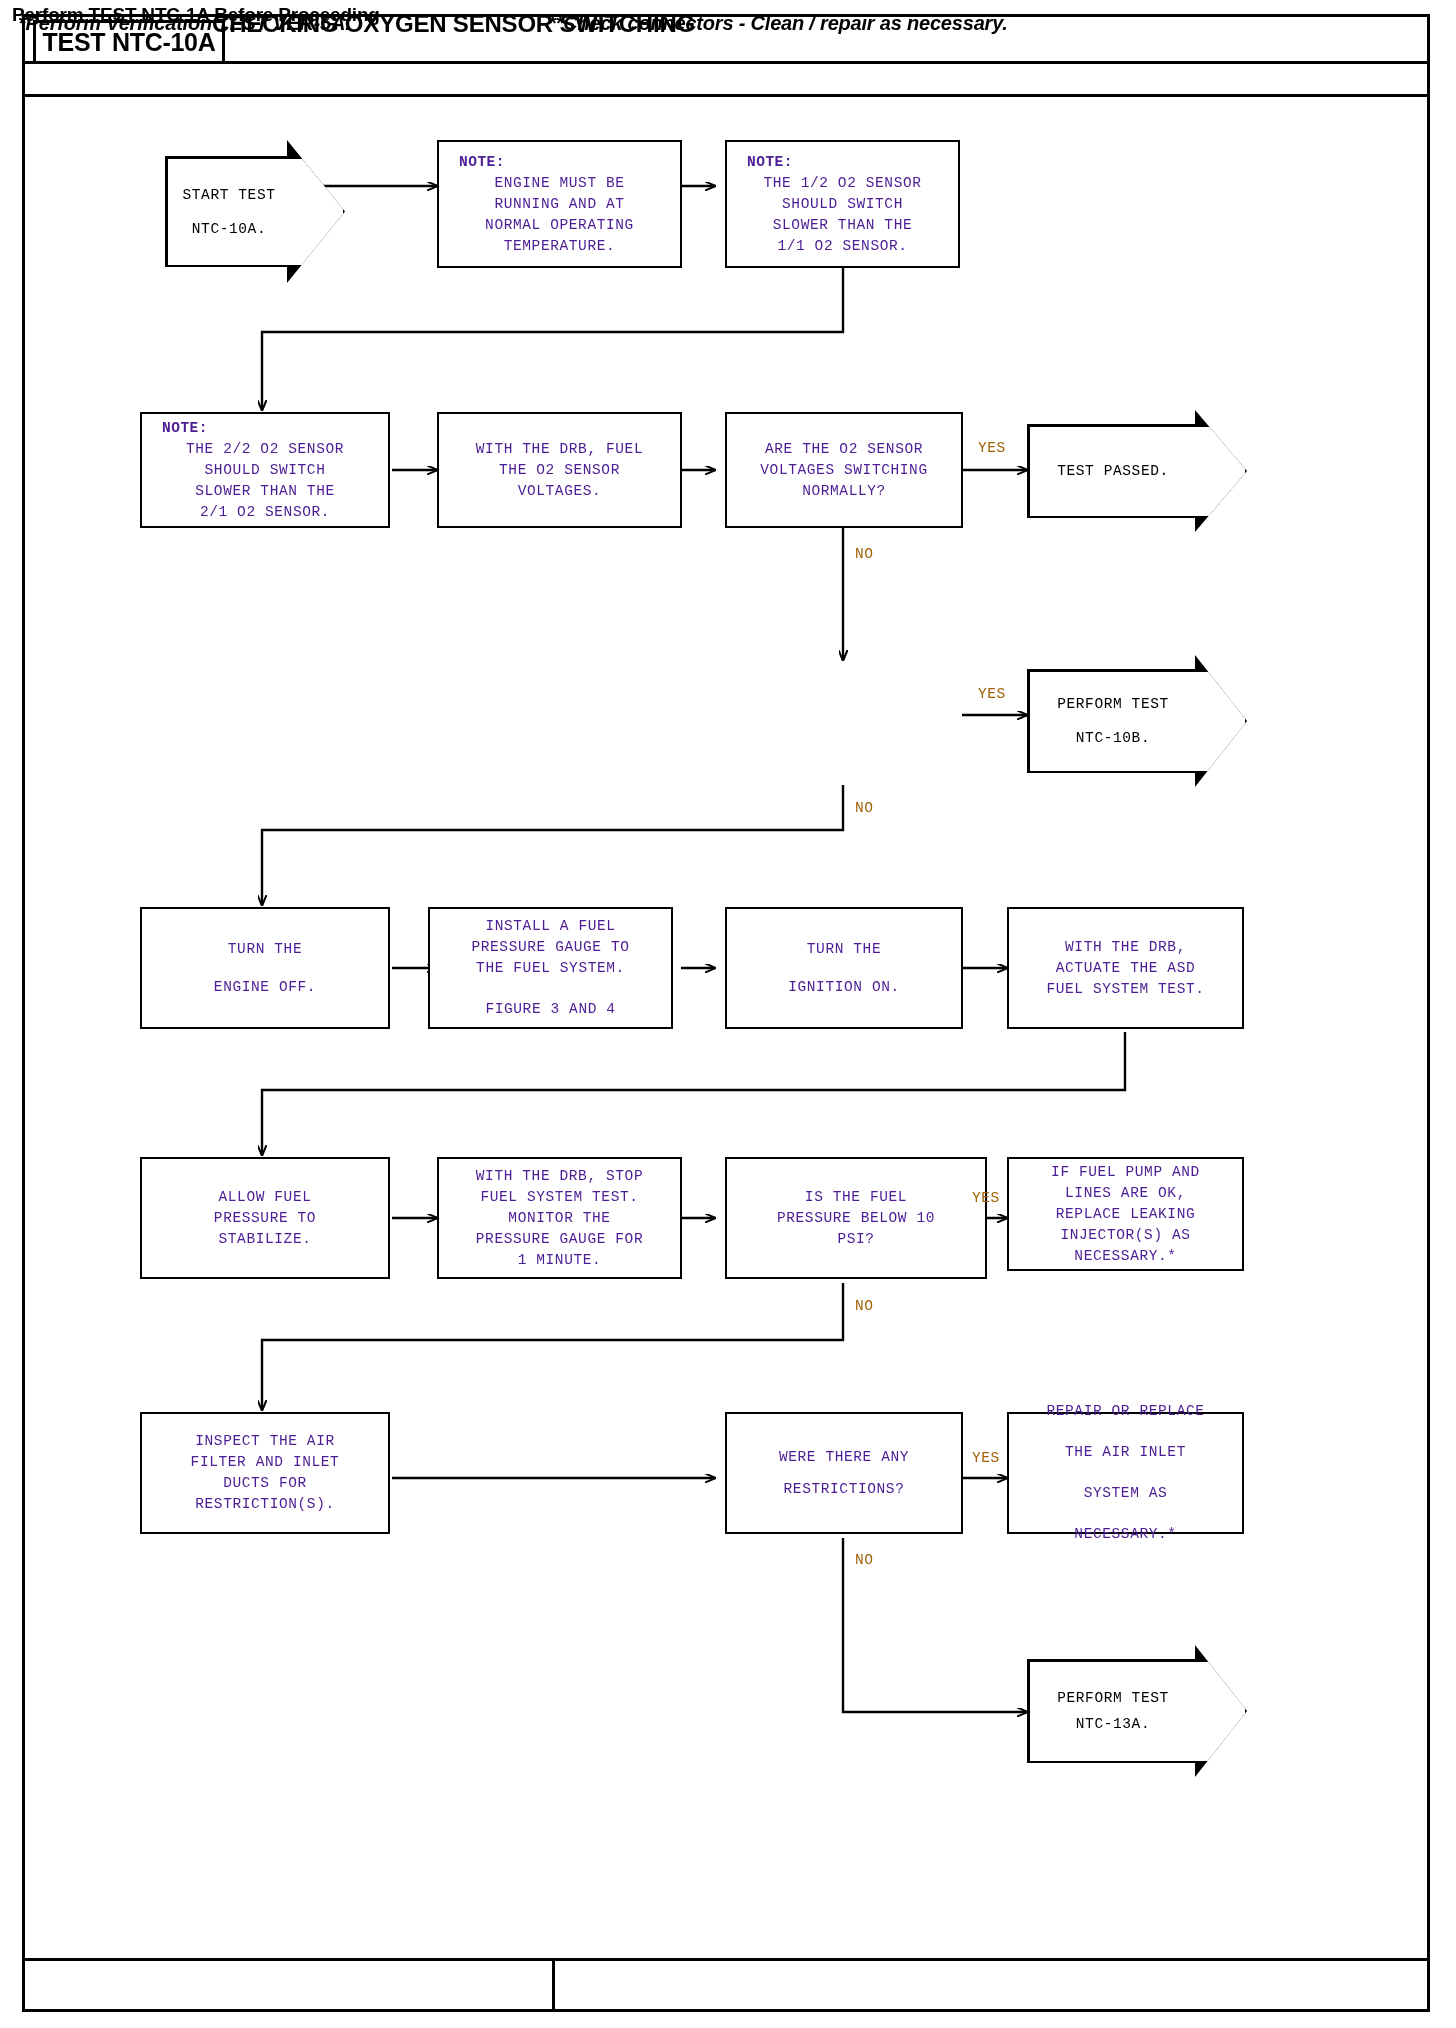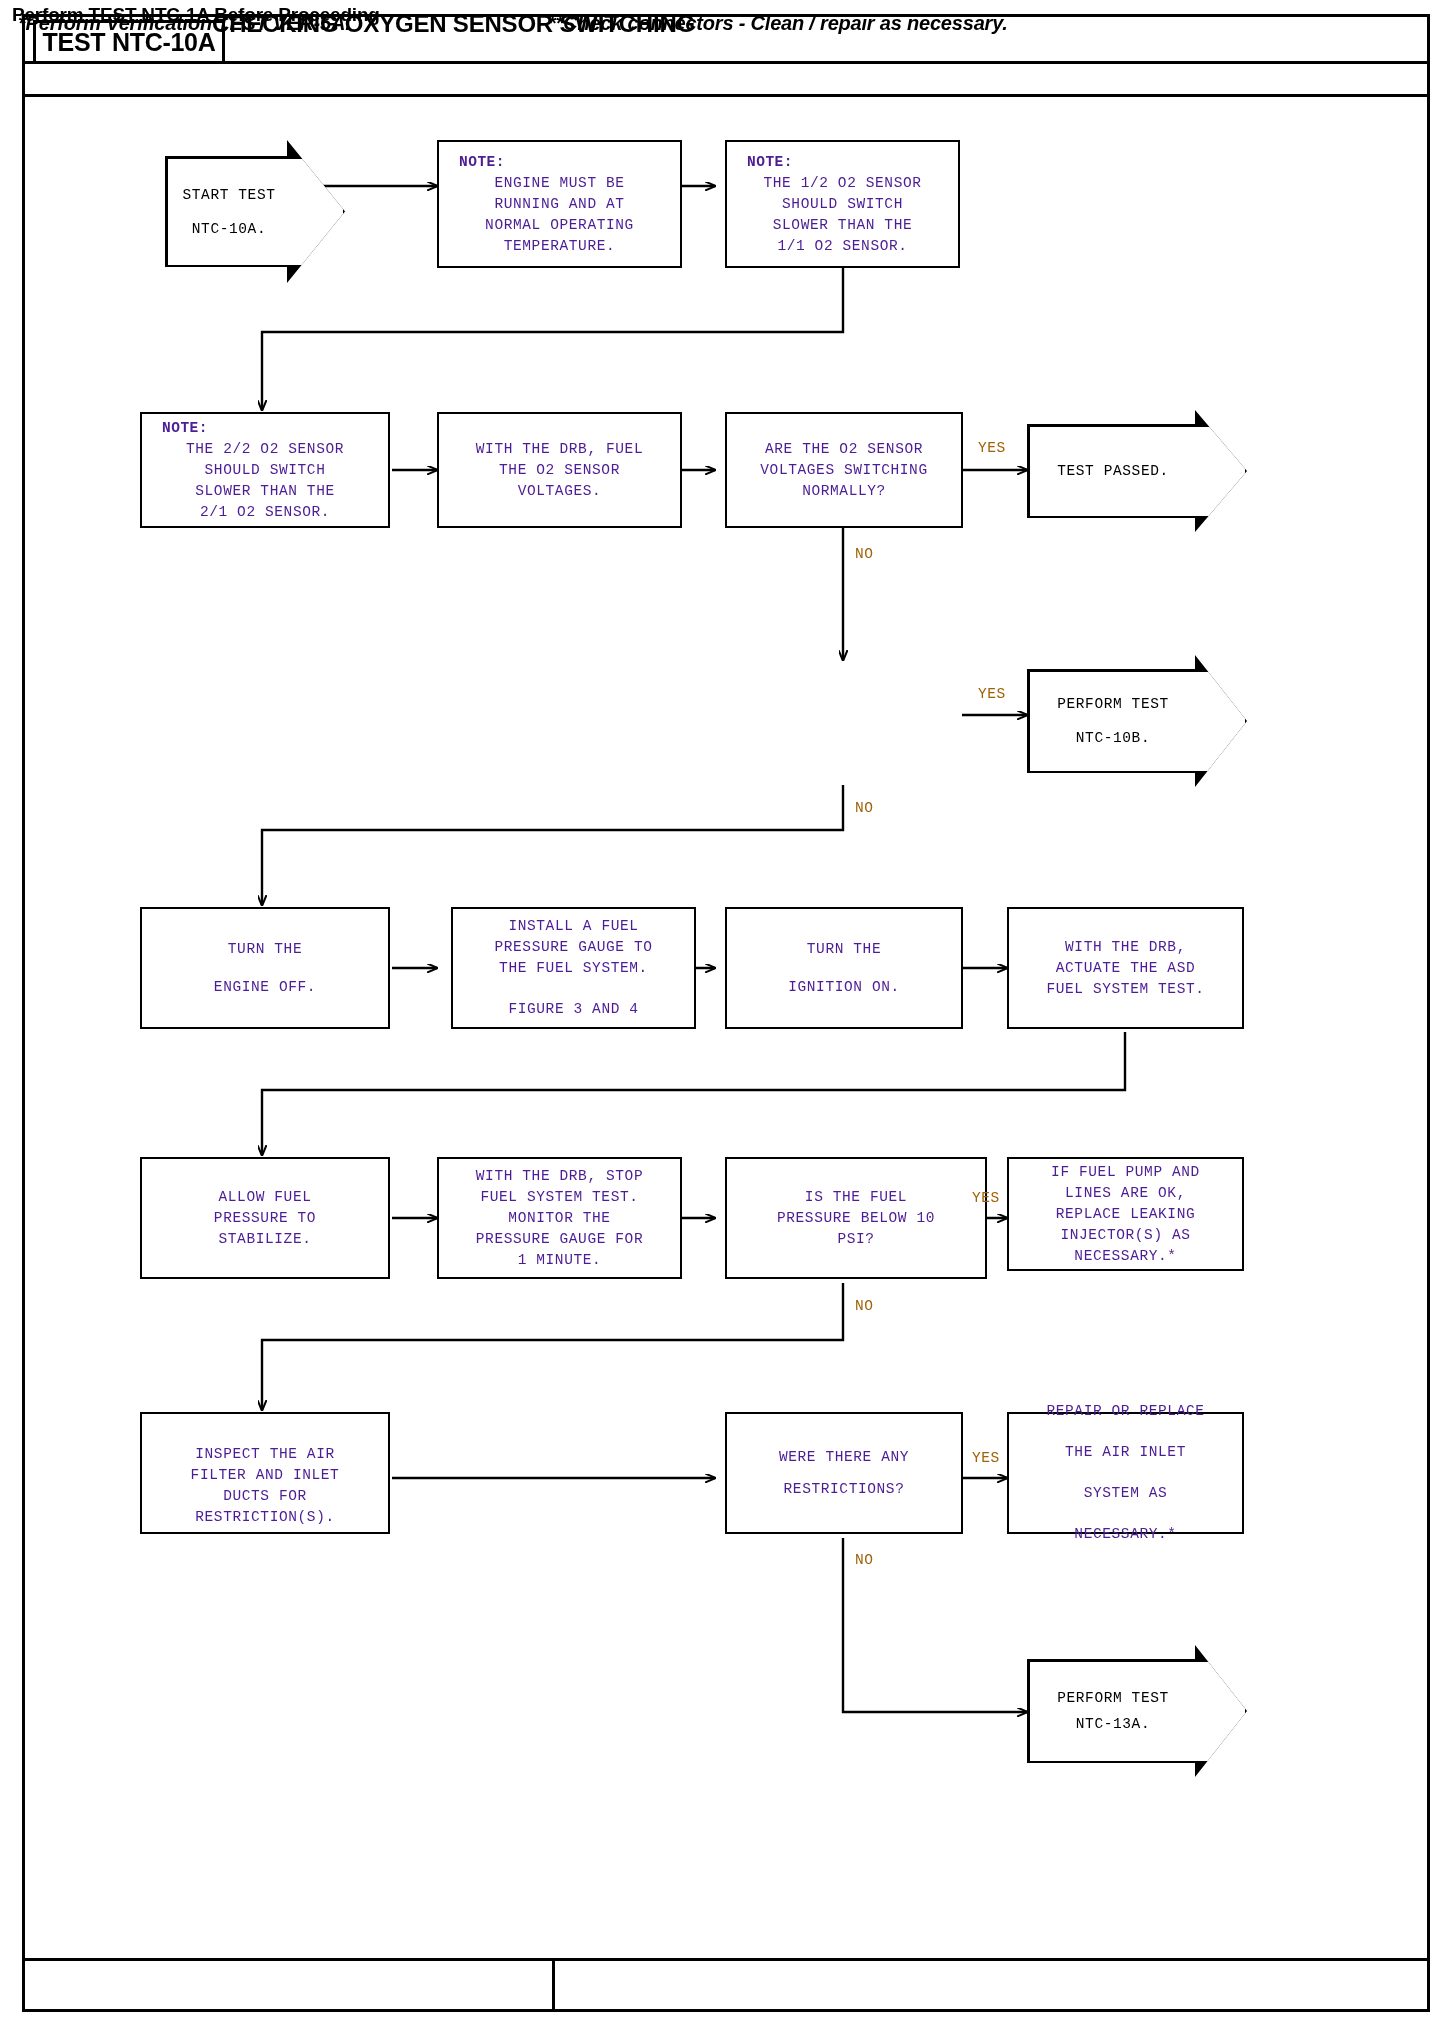--- a/index.html
+++ b/index.html
@@ -175,21 +175,21 @@
         <div class="ln">PERFORM TEST</div>
         <div class="ln">NTC-10B.</div>
       </div>
     </div>
 
     <div class="node spaced" style="left:140px;top:907px;width:250px;height:122px;">
       <div class="ln">TURN THE</div>
       <div class="ln">ENGINE OFF.</div>
     </div>
 
-    <div class="node" style="left:451px;top:907px;width:245px;height:122px;">
+    <div class="node" style="left:428px;top:907px;width:245px;height:122px;">
       <div class="ln">INSTALL A FUEL</div>
       <div class="ln">PRESSURE GAUGE TO</div>
       <div class="ln">THE FUEL SYSTEM.</div>
       <div class="ln" style="margin-top:20px;">FIGURE 3 AND 4</div>
     </div>
 
     <div class="node spaced" style="left:725px;top:907px;width:238px;height:122px;">
       <div class="ln">TURN THE</div>
       <div class="ln">IGNITION ON.</div>
     </div>
@@ -224,21 +224,21 @@
     <div class="lbl" style="left:855px;top:1298px;">NO</div>
 
     <div class="node" style="left:1007px;top:1157px;width:237px;height:114px;">
       <div class="ln">IF FUEL PUMP AND</div>
       <div class="ln">LINES ARE OK,</div>
       <div class="ln">REPLACE LEAKING</div>
       <div class="ln">INJECTOR(S) AS</div>
       <div class="ln">NECESSARY.*</div>
     </div>
 
-    <div class="node" style="left:140px;top:1412px;width:250px;height:122px;justify-content:flex-end;">
+    <div class="node" style="left:140px;top:1412px;width:250px;height:122px;">
       <div class="ln">INSPECT THE AIR</div>
       <div class="ln">FILTER AND INLET</div>
       <div class="ln">DUCTS FOR</div>
       <div class="ln">RESTRICTION(S).</div>
     </div>
 
     <div class="node spaced" style="left:725px;top:1412px;width:238px;height:122px;line-height:32px;">
       <div class="ln">WERE THERE ANY</div>
       <div class="ln">RESTRICTIONS?</div>
     </div>

